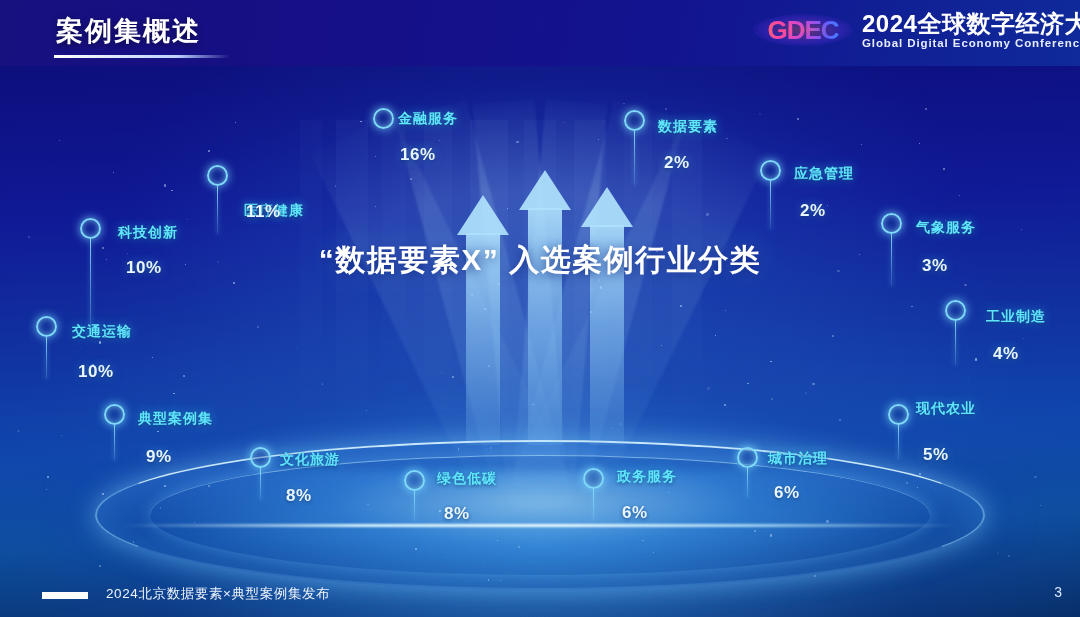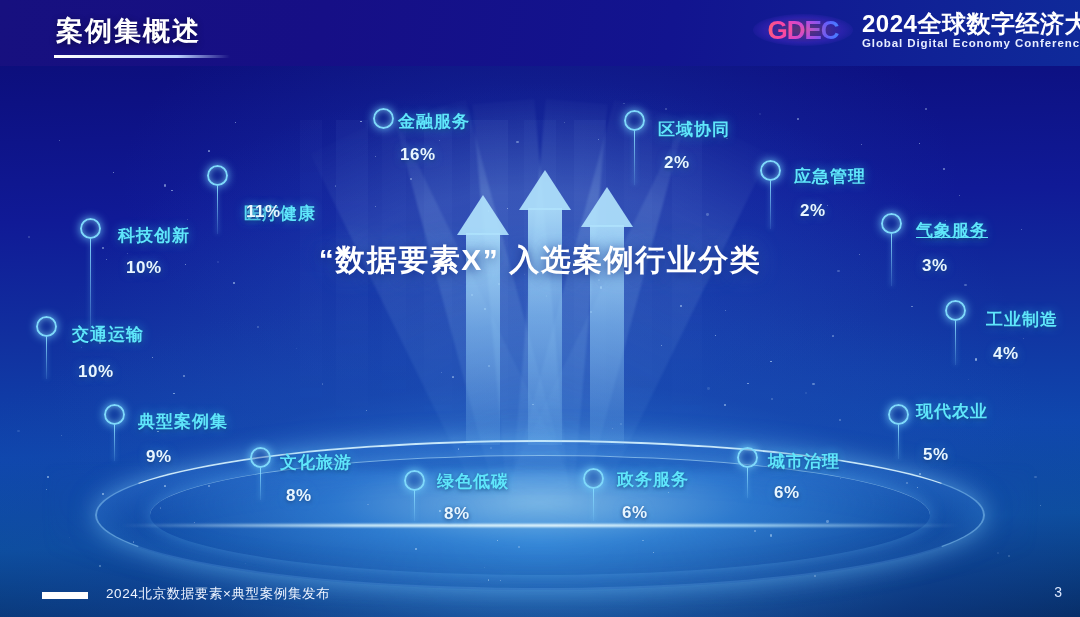--- a/index.html
+++ b/index.html
@@ -142,21 +142,21 @@
     border:2.5px solid #7fd9fb; background:rgba(20,60,150,.35);
     box-shadow:0 0 10px rgba(120,220,255,.85), inset 0 0 6px rgba(150,230,255,.6);
   }
   .node .stem {
     position:absolute; width:1.6px;
     background:linear-gradient(to bottom, rgba(135,220,255,.95), rgba(120,200,255,.18));
     box-shadow:0 0 5px rgba(120,215,255,.6);
   }
   .node .cap {
     position:absolute; white-space:nowrap;
-    font-size:17px; font-weight:bold; color:#5fe6fb; letter-spacing:1px;
+    font-size:14px; font-weight:bold; color:#5fe6fb; letter-spacing:1px;
     text-shadow:0 0 10px rgba(60,200,255,.65), 0 1px 4px rgba(0,20,80,.8);
   }
   .node .pct {
     position:absolute; white-space:nowrap;
     font-size:17px; font-weight:bold; color:#e8f6ff; letter-spacing:.5px;
     text-shadow:0 0 9px rgba(90,190,255,.6), 0 1px 4px rgba(0,20,80,.8);
   }
 
   
   #footer-bar-left {
@@ -412,33 +412,33 @@
       </div>
       <div class="node">
         <div class="marker" style="left: 945px; top: 300px;"></div>
         <div class="stem" style="left: 954.7px; top: 321px; height: 44px;"></div>
         <div class="cap" style="left: 986px; top: 308px;">工业制造</div>
         <div class="pct" style="left: 993px; top: 344px;">4%</div>
       </div>
       <div class="node">
         <div class="marker" style="left: 881px; top: 213px;"></div>
         <div class="stem" style="left: 890.7px; top: 234px; height: 52px;"></div>
-        <div class="cap" style="left: 916px; top: 219px; text-decoration: underline;">气象服务</div>
+        <div class="cap" style="left: 916px; top: 219px;">气象服务</div>
         <div class="pct" style="left: 922px; top: 256px;">3%</div>
       </div>
       <div class="node">
         <div class="marker" style="left: 760px; top: 160px;"></div>
         <div class="stem" style="left: 769.7px; top: 181px; height: 48px;"></div>
         <div class="cap" style="left: 794px; top: 165px;">应急管理</div>
         <div class="pct" style="left: 800px; top: 201px;">2%</div>
       </div>
       <div class="node">
         <div class="marker" style="left: 624px; top: 110px;"></div>
         <div class="stem" style="left: 633.7px; top: 131px; height: 54px;"></div>
-        <div class="cap" style="left: 658px; top: 118px;">区域协同</div>
+        <div class="cap" style="left: 658px; top: 118px;">数据要素</div>
         <div class="pct" style="left: 664px; top: 153px;">2%</div>
       </div>
     </div>
 
   <div id="footer-bar-left"></div>
   <div id="footer-text">2024北京数据要素×典型案例集发布</div>
   <div id="page-num">3</div>
 </div>
 
 </body></html>

